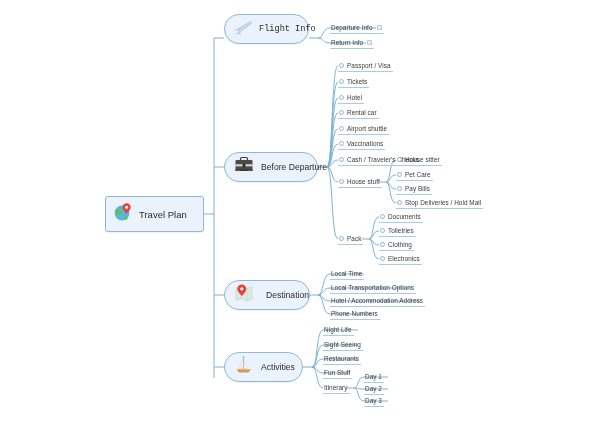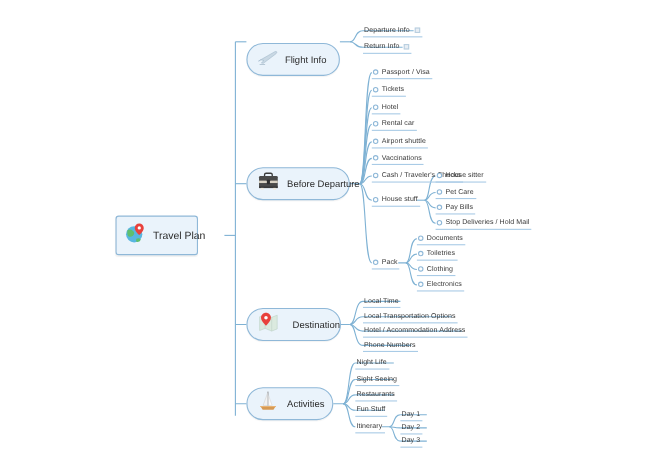--- a/index.html
+++ b/index.html
@@ -23,21 +23,21 @@
     position: absolute;
     left: 0; top: 0;
     width: 603px; height: 422px;
     pointer-events: none;
   }
   .node { position: absolute; }
 
   
   .root-node {
     left: 105px; top: 196px;
-    width: 75px; height: 36px;
+    width: 99px; height: 36px;
     background: #eaf3fb;
     border: 1px solid #8fb8d8;
     border-radius: 3px;
     display: flex;
     align-items: center;
     padding-left: 6px;
     box-shadow: 0 1px 1px rgba(0,0,0,0.06);
   }
   .root-label {
     font-size: 9.5px;
@@ -183,21 +183,21 @@
         <circle cx="10" cy="12" r="7.4" fill="#58b6e0"></circle>
         <path d="M4 8 q3 -1 5 1 q2 2 0 4 q-2 2 -4 1 q-2 -2 -1 -6z" fill="#5fbf6e"></path>
         <path d="M12 16 q3 -1 4 1 q-1 2 -3 2 q-2 0 -1 -3z" fill="#5fbf6e"></path>
         <path d="M14.6 2.2 c2.3 0 4.1 1.8 4.1 4 0 3-4.1 6.4-4.1 6.4 S10.5 9.2 10.5 6.2 c0-2.2 1.8-4 4.1-4z" fill="#e8413c"></path>
         <circle cx="14.6" cy="6.2" r="1.5" fill="#ffffff"></circle>
       </svg>
     </span>
     <span class="root-label">Travel Plan</span>
   </div>
 
-  <div class="node branch-node" style="left:224px; top:39px; width:85px;">
+  <div class="node branch-node" style="left:224px; top:14px; width:85px;font-family:Liberation Mono, monospace;">
     <span class="icon">
       <svg width="20" height="18" viewBox="0 0 20 18">
         <path d="M2 12.5 L16.5 4.2 c1.2-0.7 2.4-0.4 2.1 0.6 -0.2 0.7 -1 1.3 -1 1.3 L6.3 14.6 L4.6 14.2 L7 12 L4 11.4 L2.4 12.6z" fill="#c9d8e4" stroke="#9db6c8" stroke-width="0.5"></path>
         <path d="M3 15.6 L8 15.6" stroke="#b6c8d6" stroke-width="1"></path>
       </svg>
     </span>
     <span class="branch-label">Flight Info</span>
   </div>
 
   <div class="node leaf" style="left:330px; top:21px;">

